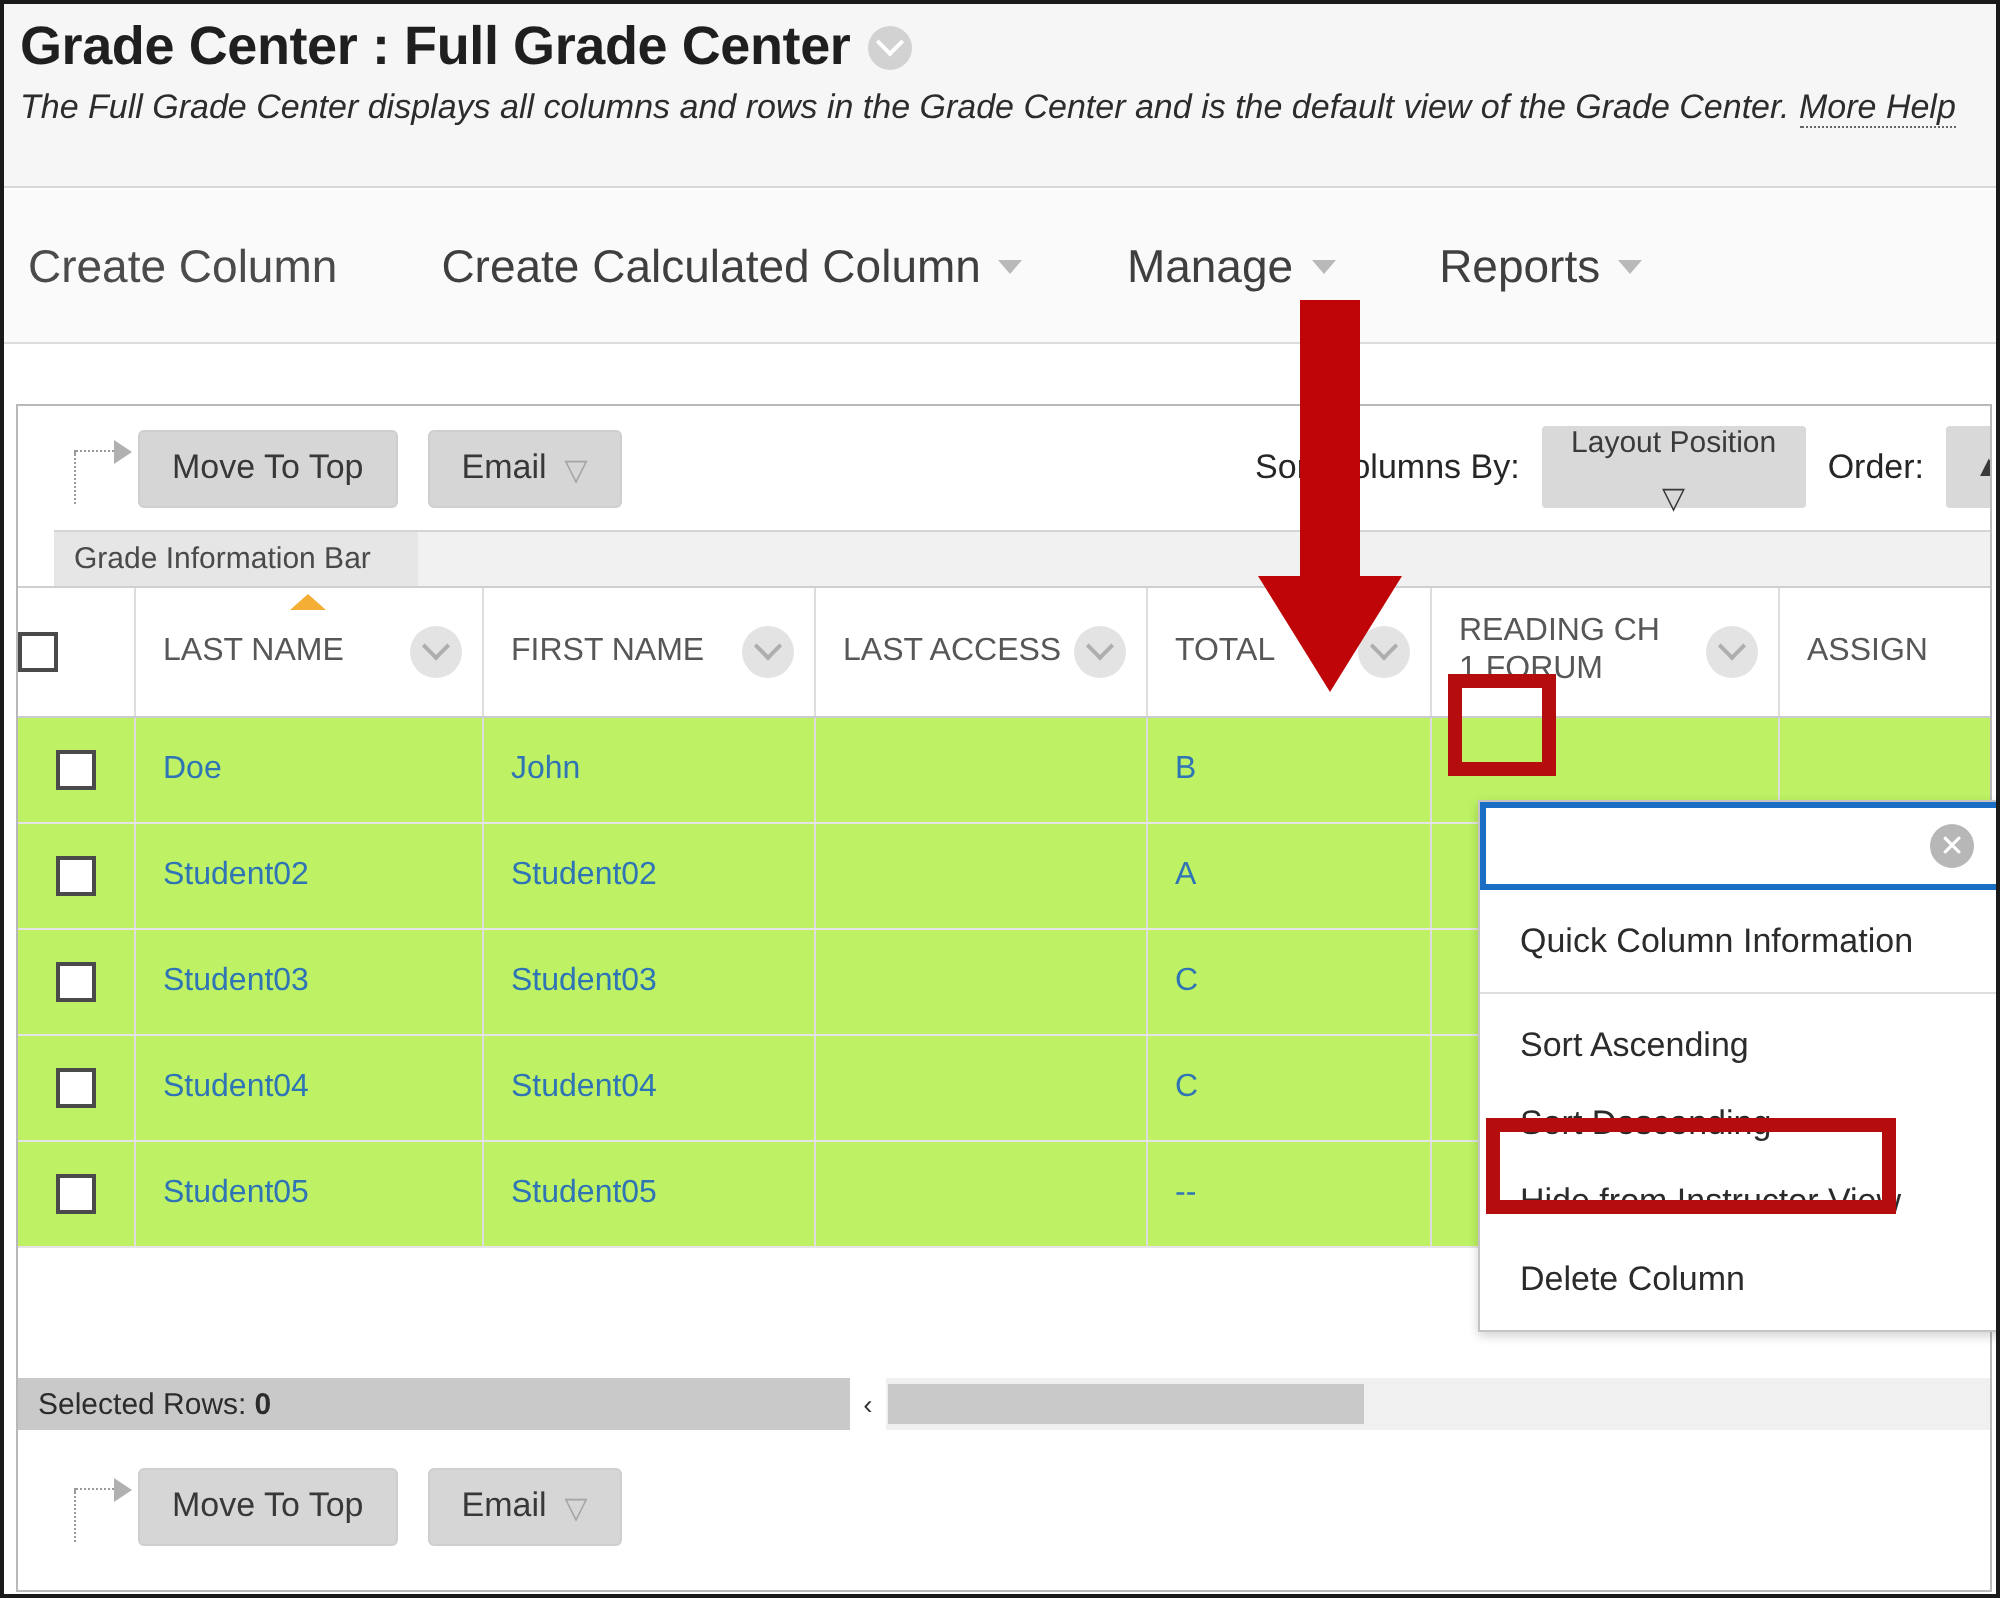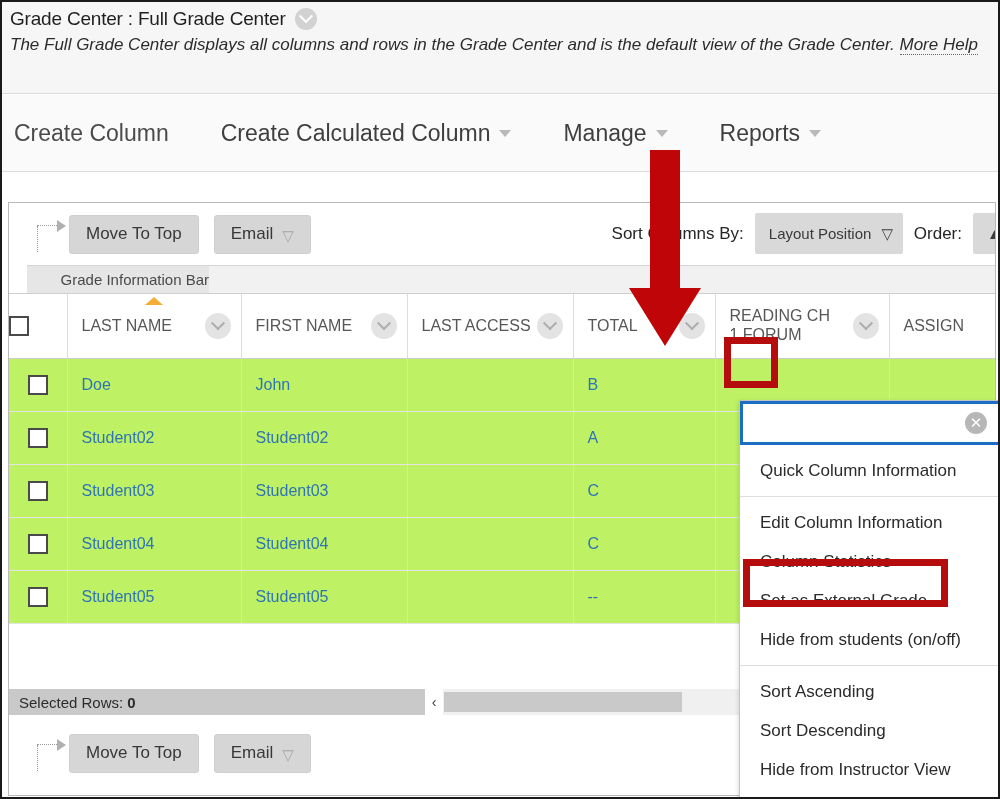--- a/index.html
+++ b/index.html
@@ -28,23 +28,23 @@
     border-bottom: 1px solid #d9d9d9;
     padding: 6px 0 0 6px;
   }
   .page-title-row {
     display: flex;
     align-items: center;
     gap: 9px;
     padding-left: 2px;
   }
   .page-title {
-    font-size: 19px;
+    font-size: 27px;
     color: #1f1f1f;
-    font-weight: 400;
+    font-weight: 700;
     letter-spacing: -0.2px;
     white-space: nowrap;
   }
   .round-chevron {
     width: 22px; height: 22px;
     border-radius: 50%;
     background: #d2d2d2;
     display: inline-flex;
     align-items: center;
     justify-content: center;
@@ -198,21 +198,20 @@
     left: 18px; top: 0;
     width: 182px; height: 28px;
     background: #e6e6e6;
     border-top: 1px solid #d5d5d5;
     display: flex;
     align-items: center;
     padding-left: 10px;
     font-size: 15px;
     color: #4a4a4a;
     white-space: nowrap;
-    justify-content: flex-end;
   }
   .gib-fill {
     position: absolute;
     left: 200px; top: 0; right: 0;
     height: 28px;
     background: #f1f1f1;
     border-top: 1px solid #d5d5d5;
   }
 
   
@@ -465,21 +464,21 @@
       <button class="gbtn">
         <span>Move To Top</span>
       </button>
       <button class="gbtn" style="margin-left:15px;">
         <span>Email</span>
         <span class="dblchev">▽</span>
       </button>
 
       <div class="sort-area">
         <span class="sort-label">Sort Columns By:</span>
-        <button class="sel-btn" style="width:148px;">
+        <button class="sel-btn" style="width:132px;flex-direction:column;">
           <span>Layout Position</span>
           <span class="dblchev">▽</span>
         </button>
         <span class="sort-label">Order:</span>
         <button class="sel-btn" style="width:90px;margin-right:-68px;">
           <span>▲Ascending</span>
         </button>
       </div>
     </div>
 
@@ -623,26 +622,20 @@
   </div>
 
   <div class="ctx-menu">
     <div class="ctx-top">
       <span class="close-x">✕</span>
     </div>
     <div class="ctx-group">
       <div class="ctx-item">Quick Column Information</div>
     </div>
     <div class="ctx-group">
-      <div class="ctx-item">Edit Column Information</div>
-      <div class="ctx-item">Column Statistics</div>
-      <div class="ctx-item">Set as External Grade</div>
-      <div class="ctx-item">Hide from students (on/off)</div>
-    </div>
-    <div class="ctx-group">
       <div class="ctx-item">Sort Ascending</div>
       <div class="ctx-item">Sort Descending</div>
       <div class="ctx-item">Hide from Instructor View</div>
       <div class="ctx-item">Delete Column</div>
     </div>
   </div>
 
   <svg class="big-arrow" viewBox="0 0 72 196">
     <polygon points="21,0 51,0 51,138 72,138 36,196 0,138 21,138" fill="#BF0508"></polygon>
   </svg>

